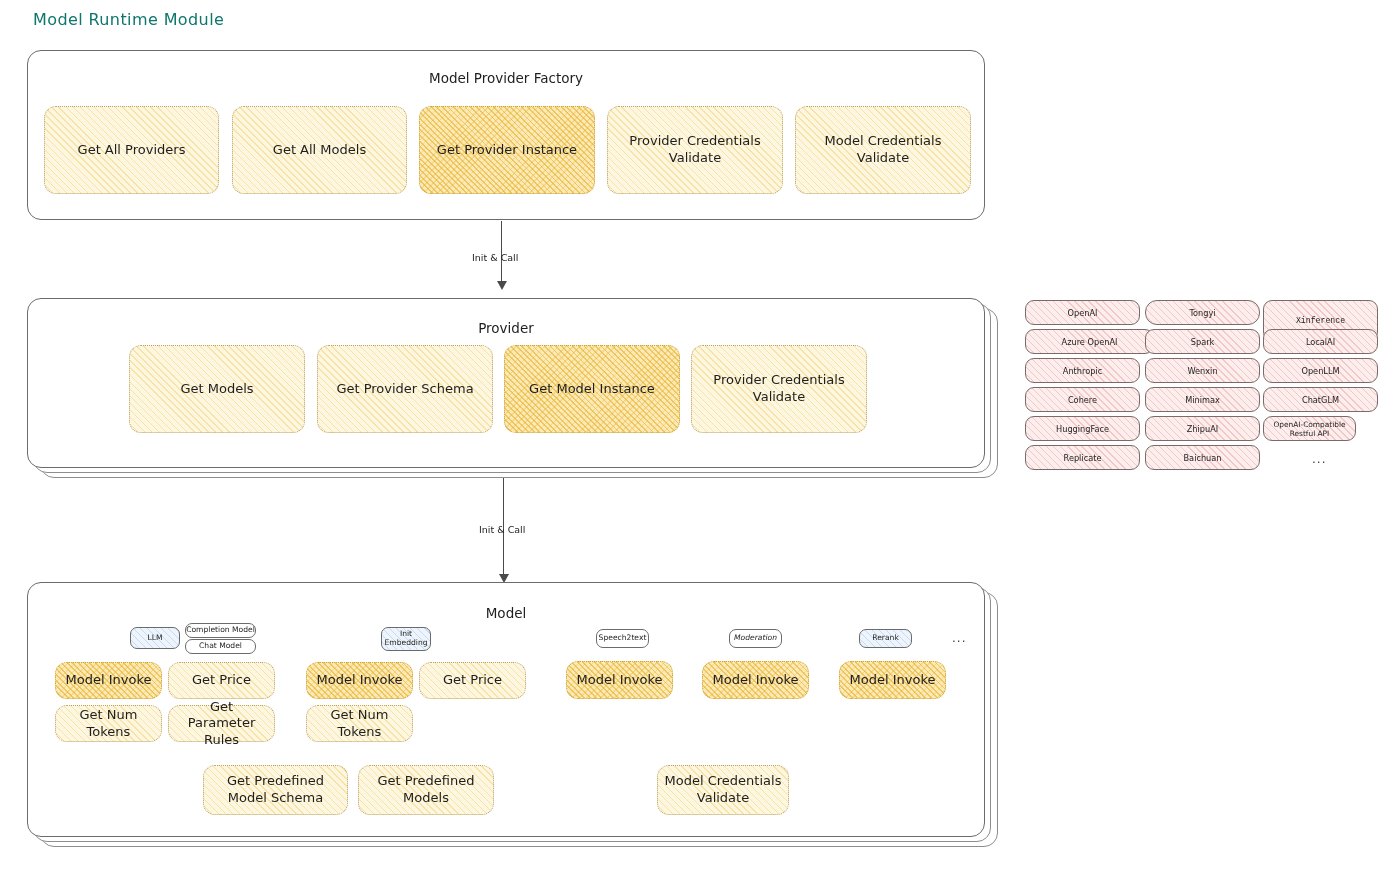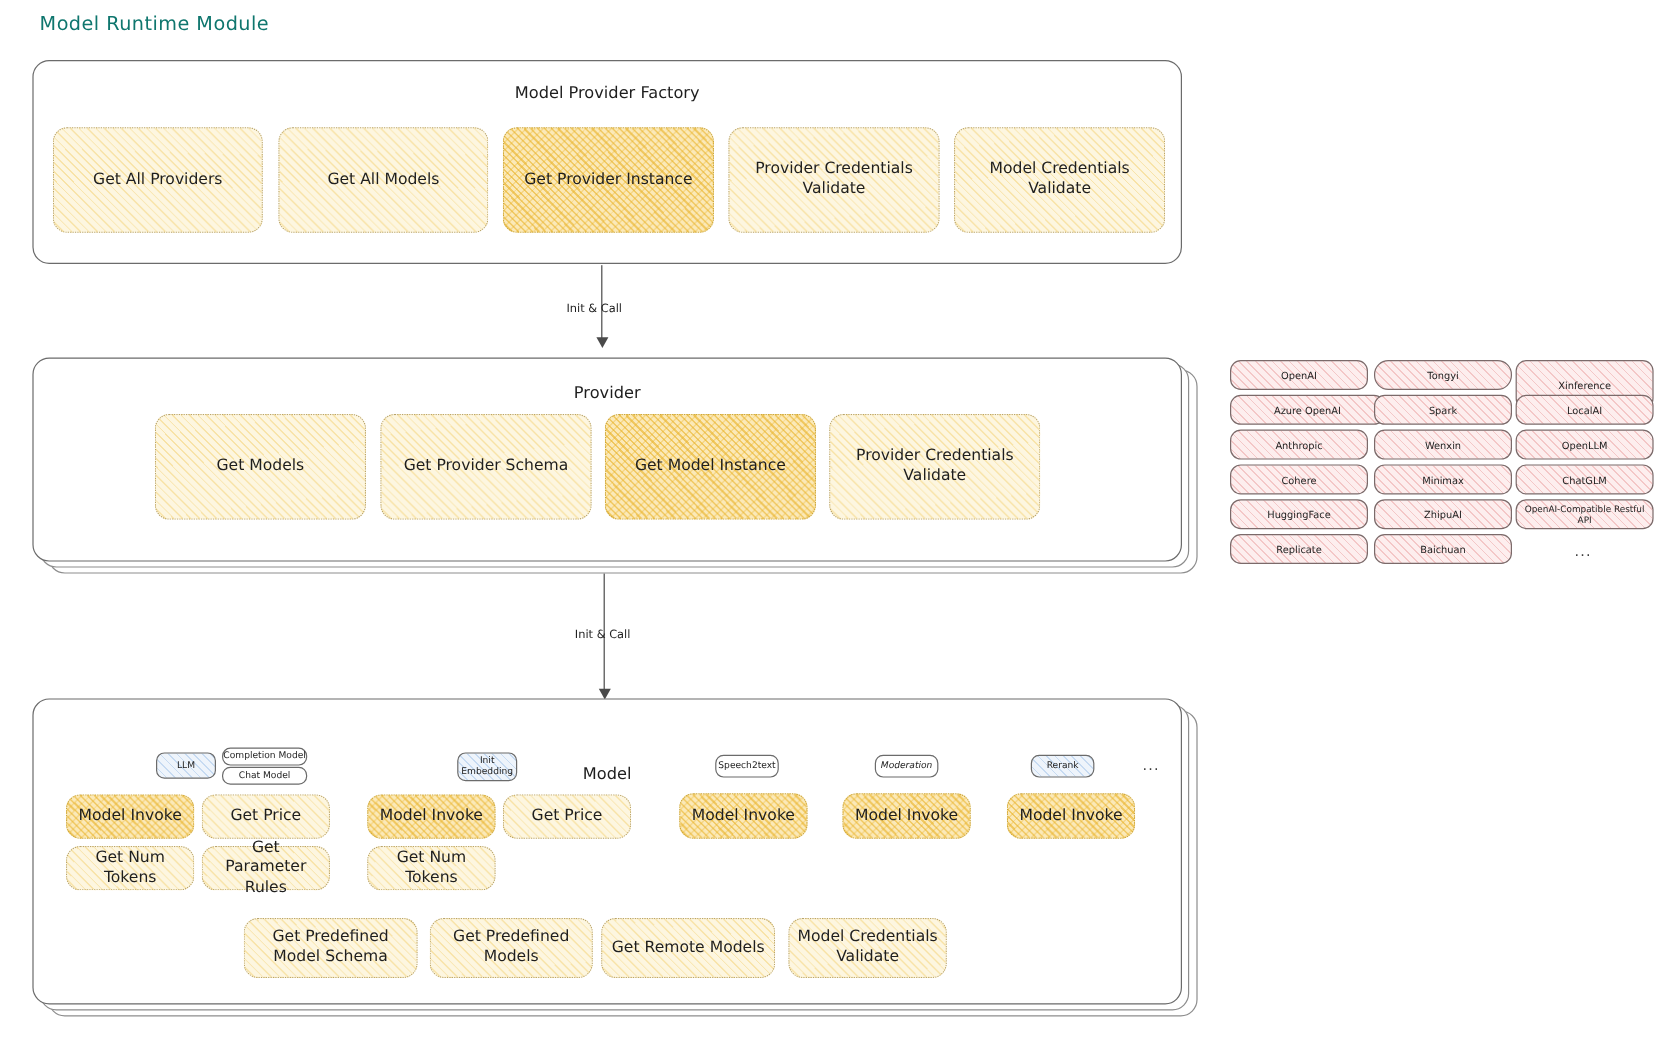--- a/index.html
+++ b/index.html
@@ -191,36 +191,36 @@
     <div class="pill" style="left:1025px; top:416px; width:115px; height:25px;">HuggingFace</div>
     <div class="pill" style="left:1025px; top:445px; width:115px; height:25px;">Replicate</div>
 
     <div class="pill" style="left:1145px; top:300px; width:115px; height:25px;border-radius:12px;">Tongyi</div>
     <div class="pill" style="left:1145px; top:329px; width:115px; height:25px;">Spark</div>
     <div class="pill" style="left:1145px; top:358px; width:115px; height:25px;">Wenxin</div>
     <div class="pill" style="left:1145px; top:387px; width:115px; height:25px;">Minimax</div>
     <div class="pill" style="left:1145px; top:416px; width:115px; height:25px;">ZhipuAI</div>
     <div class="pill" style="left:1145px; top:445px; width:115px; height:25px;">Baichuan</div>
 
-    <div class="pill" style="left:1263px; top:300px; width:115px; height:41px;">Xinference</div>
+    <div class="pill" style="left:1263px; top:300px; width:115px; height:41px;font-family:Liberation Mono, monospace;">Xinference</div>
     <div class="pill" style="left:1263px; top:329px; width:115px; height:25px;">LocalAI</div>
     <div class="pill" style="left:1263px; top:358px; width:115px; height:25px;">OpenLLM</div>
     <div class="pill" style="left:1263px; top:387px; width:115px; height:25px;">ChatGLM</div>
-    <div class="pill" style="left:1263px; top:416px; width:115px; height:25px; font-size:7.4px;">OpenAI-Compatible Restful API</div>
+    <div class="pill" style="left:1263px; top:416px; width:93px; height:25px; font-size:7.4px;">OpenAI-Compatible Restful API</div>
     <div class="ellipsis" style="left:1312px; top:452px;">...</div>
   </div>
 
   <div class="arrow-line" style="left:503px; top:478px; height:100px;"></div>
   <div class="arrow-head" style="left:499px; top:574px;"></div>
   <div class="arrow-label" style="left:479px; top:524px;">Init &amp; Call</div>
 
   <div class="panel-shadowlayer" style="left:40px; top:592px; width:958px; height:255px;"></div>
   <div class="panel-shadowlayer" style="left:33px; top:587px; width:958px; height:255px; z-index:1;"></div>
   <div class="panel panel-main" style="left:27px; top:582px; width:958px; height:255px;">
-    <div class="panel-title" style="top:22px;margin-top:32px;">Model</div>
+    <div class="panel-title" style="top:22px;">Model</div>
   </div>
 
   <div class="badge" style="left:130px; top:627px; width:50px; height:22px; z-index:4;">LLM</div>
   <div class="badge plain" style="left:185px; top:623px; width:71px; height:15px; z-index:4;">Completion Model</div>
   <div class="badge plain" style="left:185px; top:639px; width:71px; height:15px; z-index:4;">Chat Model</div>
 
   <div class="node hl" style="left:55px; top:662px; width:107px; height:37px; z-index:4;">Model Invoke</div>
   <div class="node" style="left:168px; top:662px; width:107px; height:37px; z-index:4;">Get Price</div>
   <div class="node" style="left:55px; top:705px; width:107px; height:37px; z-index:4;">Get Num Tokens</div>
   <div class="node" style="left:168px; top:705px; width:107px; height:37px; z-index:4;">Get Parameter Rules</div>
@@ -236,16 +236,15 @@
   <div class="badge plain" style="left:729px; top:629px; width:53px; height:19px; z-index:4;font-style:italic;">Moderation</div>
   <div class="node hl" style="left:702px; top:661px; width:107px; height:38px; z-index:4;">Model Invoke</div>
 
   <div class="badge" style="left:859px; top:629px; width:53px; height:19px; z-index:4;">Rerank</div>
   <div class="node hl" style="left:839px; top:661px; width:107px; height:38px; z-index:4;">Model Invoke</div>
 
   <div class="ellipsis" style="left:952px; top:631px; z-index:4;">...</div>
 
   <div class="node" style="left:358px; top:765px; width:136px; height:50px; z-index:4;">Get Predefined Models</div>
   <div class="node" style="left:203px; top:765px; width:145px; height:50px; z-index:4;">Get Predefined Model Schema</div>
-  <div class="node" style="left:501px; top:765px; width:145px; height:50px; z-index:4;">Get Remote Models</div>
   <div class="node" style="left:657px; top:765px; width:132px; height:50px; z-index:4;">Model Credentials Validate</div>
 
 </div>
 
 </body></html>

